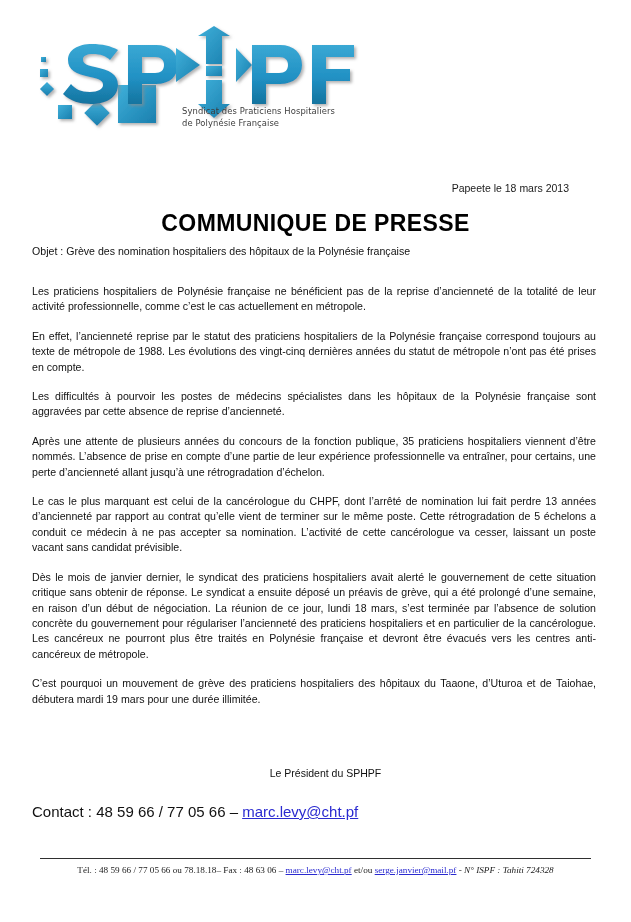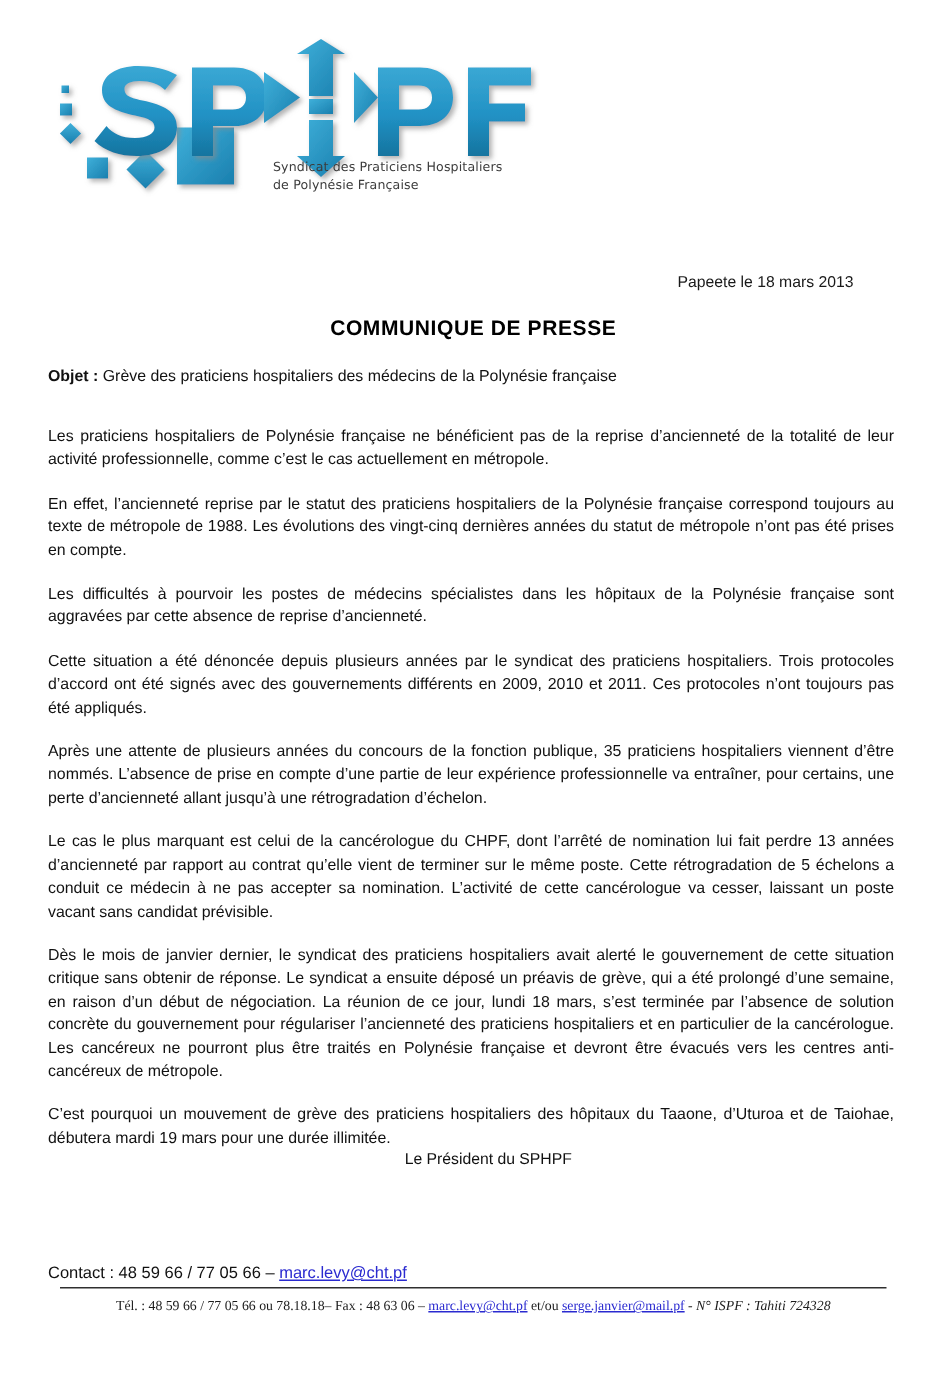--- a/index.html
+++ b/index.html
@@ -56,41 +56,41 @@
     padding-left: 42px;
   }
 
   
   .doc-title {
     position: absolute;
     left: 0;
     right: 0;
     top: 210px;
     text-align: center;
-    font-size: 14px;
+    font-size: 23px;
     font-weight: bold;
     letter-spacing: 0.4px;
     color: #000000;
   }
 
   
   .content {
     position: absolute;
     left: 32px;
     top: 244px;
     width: 564px;
   }
 
   .subject-line {
     font-size: 10.6px;
     line-height: 14px;
     color: #111111;
     margin-bottom: 26px;
   }
-  .subject-label { font-weight: bold; }
+  .subject-label { font-weight: normal; }
 
   p.body-par {
     margin: 0 0 14px 0;
     font-size: 10.6px;
     line-height: 15.4px;
     text-align: justify;
     color: #111111;
   }
   p.body-par:last-child { margin-bottom: 16px; }
 
@@ -105,24 +105,23 @@
     line-height: 14.5px;
     color: #111111;
   }
   .signature .sig-line { display: block; padding-left: 20px; }
 
   
   .contact {
     position: absolute;
     left: 32px;
     top: 803px;
-    font-size: 11px;
+    font-size: 15px;
     color: #111111;
     white-space: nowrap;
-    margin-top: 40px;
   }
   .contact a {
     color: #2a2ad0;
     text-decoration: underline;
   }
 
   
   .footer-rule {
     position: absolute;
     left: 40px;
@@ -238,27 +237,26 @@
     </div>
   </div>
 
   <div class="dateline">Papeete le 18 mars 2013</div>
 
   <div class="doc-title">COMMUNIQUE DE PRESSE</div>
 
   <div class="content">
 
     <div class="subject-line">
-      <span class="subject-label">Objet :</span><span> Grève des praticiens hospitaliers des médecins de la Polynésie française</span>
+      <span class="subject-label">Objet :</span><span> Grève des nomination hospitaliers des hôpitaux de la Polynésie française</span>
     </div>
 
     <p class="body-par">Les praticiens hospitaliers de Polynésie française ne bénéficient pas de la reprise d’ancienneté de la totalité de leur activité professionnelle, comme c’est le cas actuellement en métropole.</p>
     <p class="body-par">En effet, l’ancienneté reprise par le statut des praticiens hospitaliers de la Polynésie française correspond toujours au texte de métropole de 1988.  Les évolutions des vingt-cinq dernières années du statut de métropole n’ont pas été prises en compte.</p>
     <p class="body-par">Les difficultés à pourvoir les postes de médecins spécialistes dans les hôpitaux de la Polynésie française sont aggravées par cette absence de reprise d’ancienneté.</p>
-    <p class="body-par">Cette situation a été dénoncée depuis plusieurs années par le syndicat des praticiens hospitaliers. Trois protocoles d’accord ont  été signés avec des gouvernements différents en 2009, 2010 et 2011. Ces protocoles n’ont toujours pas été appliqués.</p>
     <p class="body-par">Après une attente de plusieurs années du concours de la fonction publique, 35 praticiens hospitaliers viennent d’être nommés. L’absence de prise en compte d’une partie de leur expérience professionnelle va entraîner, pour certains, une perte d’ancienneté allant jusqu’à une rétrogradation d’échelon.</p>
     <p class="body-par">Le cas le plus marquant est celui de la cancérologue du CHPF, dont l’arrêté de nomination lui fait perdre 13 années d’ancienneté par rapport au contrat qu’elle vient de terminer sur le même poste. Cette rétrogradation de 5 échelons a conduit ce médecin à ne pas accepter sa nomination. L’activité de cette cancérologue va cesser, laissant un poste vacant sans candidat prévisible.</p>
     <p class="body-par">Dès le mois de janvier dernier, le syndicat des praticiens hospitaliers avait alerté le gouvernement de cette situation critique sans obtenir de réponse. Le syndicat a ensuite déposé un préavis de grève, qui a été prolongé d’une semaine, en raison d’un début de négociation. La réunion de ce jour, lundi 18 mars, s’est terminée par l’absence de solution concrète du gouvernement pour régulariser l’ancienneté des praticiens hospitaliers et en particulier de la cancérologue. Les cancéreux ne pourront plus être traités en Polynésie française et devront être évacués vers les centres anti-cancéreux de métropole.</p>
     <p class="body-par">C’est pourquoi un mouvement de grève des praticiens hospitaliers des hôpitaux du Taaone, d’Uturoa et de Taiohae, débutera mardi 19 mars pour une durée illimitée.</p>
   </div>
 
   <div class="signature">
     <span class="sig-line">Le Président du SPHPF</span>
   </div>
 

